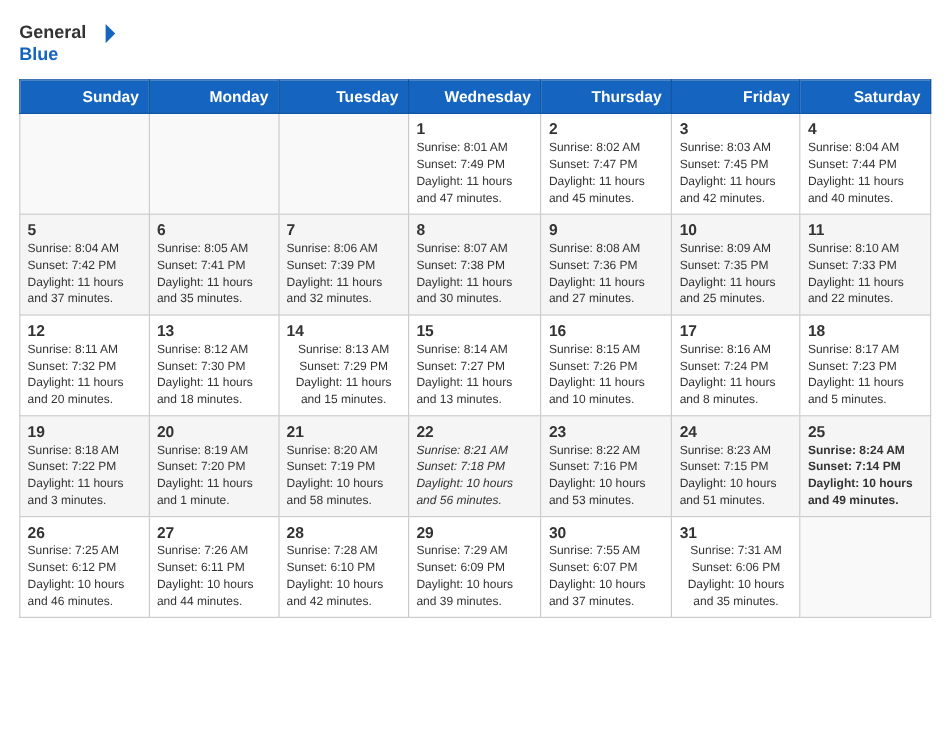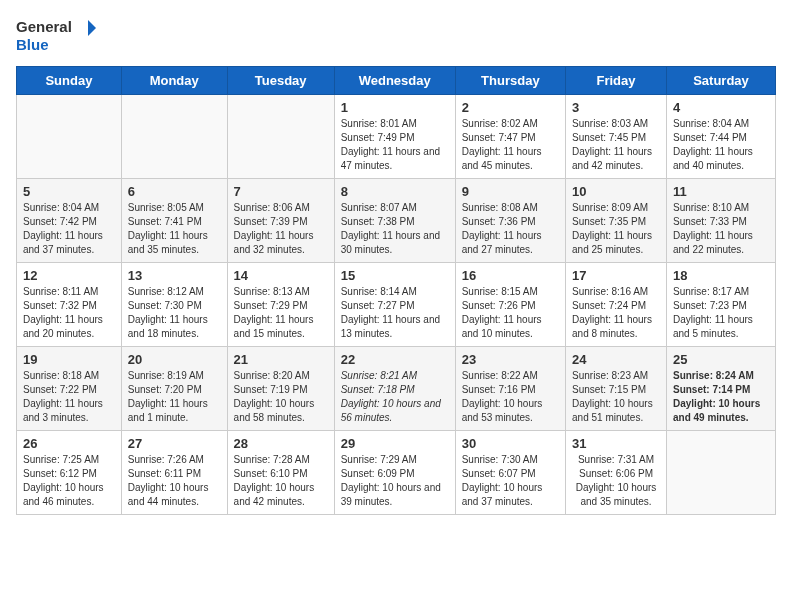--- a/index.html
+++ b/index.html
@@ -34,22 +34,22 @@
       color: #333;
     }
     .calendar {
       width: 100%;
       border-collapse: collapse;
       border: 1px solid #ccc;
     }
     .calendar th {
       background: #1565c0;
       color: #fff;
-      text-align: center;
-      padding: 6px 24px;
+      text-align: right;
+      padding: 6px 8px;
       font-size: 13px;
       border: 1px solid #1255a0;
     }
     .calendar td {
       vertical-align: top;
       padding: 5px 6px;
       border: 1px solid #ccc;
       width: 113px;
       min-height: 80px;
       font-size: 11px;
@@ -188,21 +188,21 @@
 Daylight: 11 hours and 20 minutes.</div>
         </td>
         <td>
           <div class="day-number">13</div>
           <div class="day-info" style="white-space: pre-line;">Sunrise: 8:12 AM
 Sunset: 7:30 PM
 Daylight: 11 hours and 18 minutes.</div>
         </td>
         <td>
           <div class="day-number">14</div>
-          <div class="day-info" style="white-space: pre-line;">Sunrise: 8:13 AM
+          <div class="day-info" style="white-space: pre-line; text-align: center;">Sunrise: 8:13 AM
 Sunset: 7:29 PM
 Daylight: 11 hours and 15 minutes.</div>
         </td>
         <td>
           <div class="day-number">15</div>
           <div class="day-info" style="white-space: pre-line;">Sunrise: 8:14 AM
 Sunset: 7:27 PM
 Daylight: 11 hours and 13 minutes.</div>
         </td>
         <td>
@@ -288,21 +288,21 @@
 Daylight: 10 hours and 42 minutes.</div>
         </td>
         <td>
           <div class="day-number">29</div>
           <div class="day-info" style="white-space: pre-line;">Sunrise: 7:29 AM
 Sunset: 6:09 PM
 Daylight: 10 hours and 39 minutes.</div>
         </td>
         <td>
           <div class="day-number">30</div>
-          <div class="day-info" style="white-space: pre-line;">Sunrise: 7:30 AM
+          <div class="day-info" style="white-space: pre-line;">Sunrise: 7:55 AM
 Sunset: 6:07 PM
 Daylight: 10 hours and 37 minutes.</div>
         </td>
         <td>
           <div class="day-number">31</div>
           <div class="day-info" style="white-space: pre-line; text-align: center;">Sunrise: 7:31 AM
 Sunset: 6:06 PM
 Daylight: 10 hours and 35 minutes.</div>
         </td>
         <td class="empty-cell"></td>

